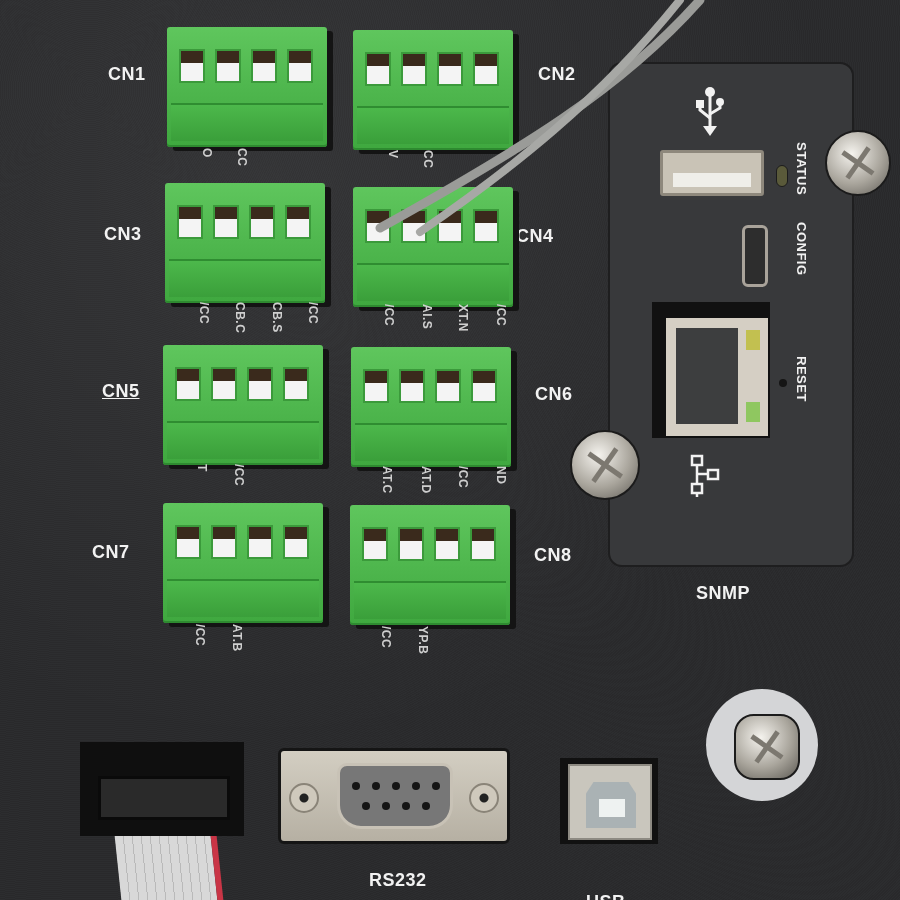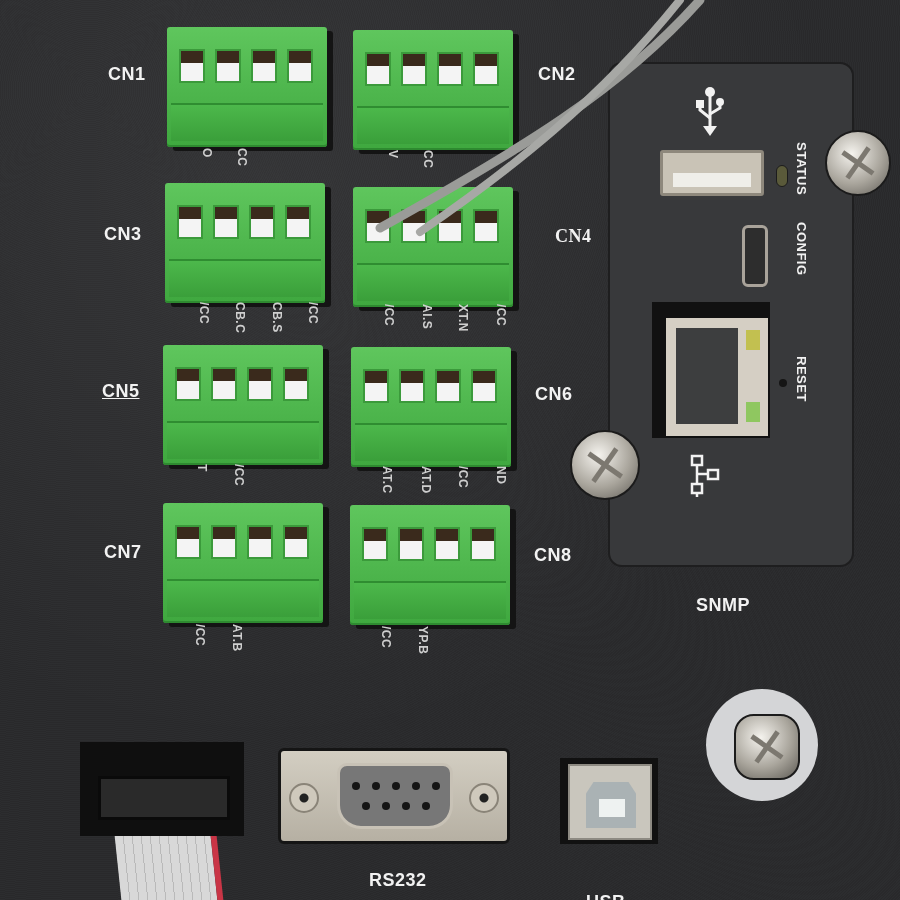--- a/index.html
+++ b/index.html
@@ -122,21 +122,21 @@
     <span class="slot"></span>
     <span class="slot"></span>
     <span class="slot"></span>
     <div class="lower"></div>
   </div>
   <span class="pinlbl" style="left:197px;top:302px;">/CC</span>
   <span class="pinlbl" style="left:233px;top:302px;">CB.C</span>
   <span class="pinlbl" style="left:270px;top:302px;">CB.S</span>
   <span class="pinlbl" style="left:306px;top:302px;">/CC</span>
 
-  <span class="lbl" style="left:555px;top:226px;font-family:Liberation Serif, serif;">CN4</span>
+  <span class="lbl" style="left:516px;top:226px;">CN4</span>
   <div class="tb" style="left:353px;top:187px;">
     <span class="slot"></span>
     <span class="slot"></span>
     <span class="slot"></span>
     <span class="slot"></span>
     <div class="lower"></div>
   </div>
   <span class="pinlbl" style="left:382px;top:304px;">/CC</span>
   <span class="pinlbl" style="left:420px;top:304px;">AI.S</span>
   <span class="pinlbl" style="left:456px;top:304px;">XT.N</span>
@@ -159,21 +159,21 @@
     <span class="slot"></span>
     <span class="slot"></span>
     <span class="slot"></span>
     <div class="lower"></div>
   </div>
   <span class="pinlbl" style="left:380px;top:466px;">AT.C</span>
   <span class="pinlbl" style="left:419px;top:466px;">AT.D</span>
   <span class="pinlbl" style="left:456px;top:466px;">/CC</span>
   <span class="pinlbl" style="left:494px;top:466px;">ND</span>
 
-  <span class="lbl" style="left:104px;top:542px;">CN7</span>
+  <span class="lbl" style="left:92px;top:542px;">CN7</span>
   <div class="tb" style="left:163px;top:503px;">
     <span class="slot"></span>
     <span class="slot"></span>
     <span class="slot"></span>
     <span class="slot"></span>
     <div class="lower"></div>
   </div>
   <span class="pinlbl" style="left:193px;top:624px;">/CC</span>
   <span class="pinlbl" style="left:230px;top:624px;">AT.B</span>
 
@@ -215,21 +215,21 @@
   <div class="reset-hole"></div>
   <span class="pinlbl" style="left:794px;top:356px;color:#f2f2f2;font-size:13px;">RESET</span>
   <svg style="position:absolute;left:690px;top:454px;" width="30" height="44" viewBox="0 0 30 44">
     <g stroke="#f2f2f2" stroke-width="2.5" fill="none">
       <rect x="2" y="2" width="10" height="9"></rect>
       <rect x="18" y="16" width="10" height="9"></rect>
       <rect x="2" y="30" width="10" height="9"></rect>
       <path d="M7 11 V30 M7 20 H18 M7 39 V43"></path>
     </g>
   </svg>
-  <span class="lbl" style="left:696px;top:583px;margin-top:12px;">SNMP</span>
+  <span class="lbl" style="left:696px;top:583px;">SNMP</span>
 
   <div class="screw" style="left:825px;top:130px;width:66px;height:66px;"></div>
   <div class="screw" style="left:570px;top:430px;width:70px;height:70px;"></div>
 
   <div class="washer"></div>
   <div class="screw" style="left:734px;top:714px;width:66px;height:66px;border-radius:30%;"></div>
 
   <div class="ribbon-hdr">
       <div class="clip"></div>
     </div>

